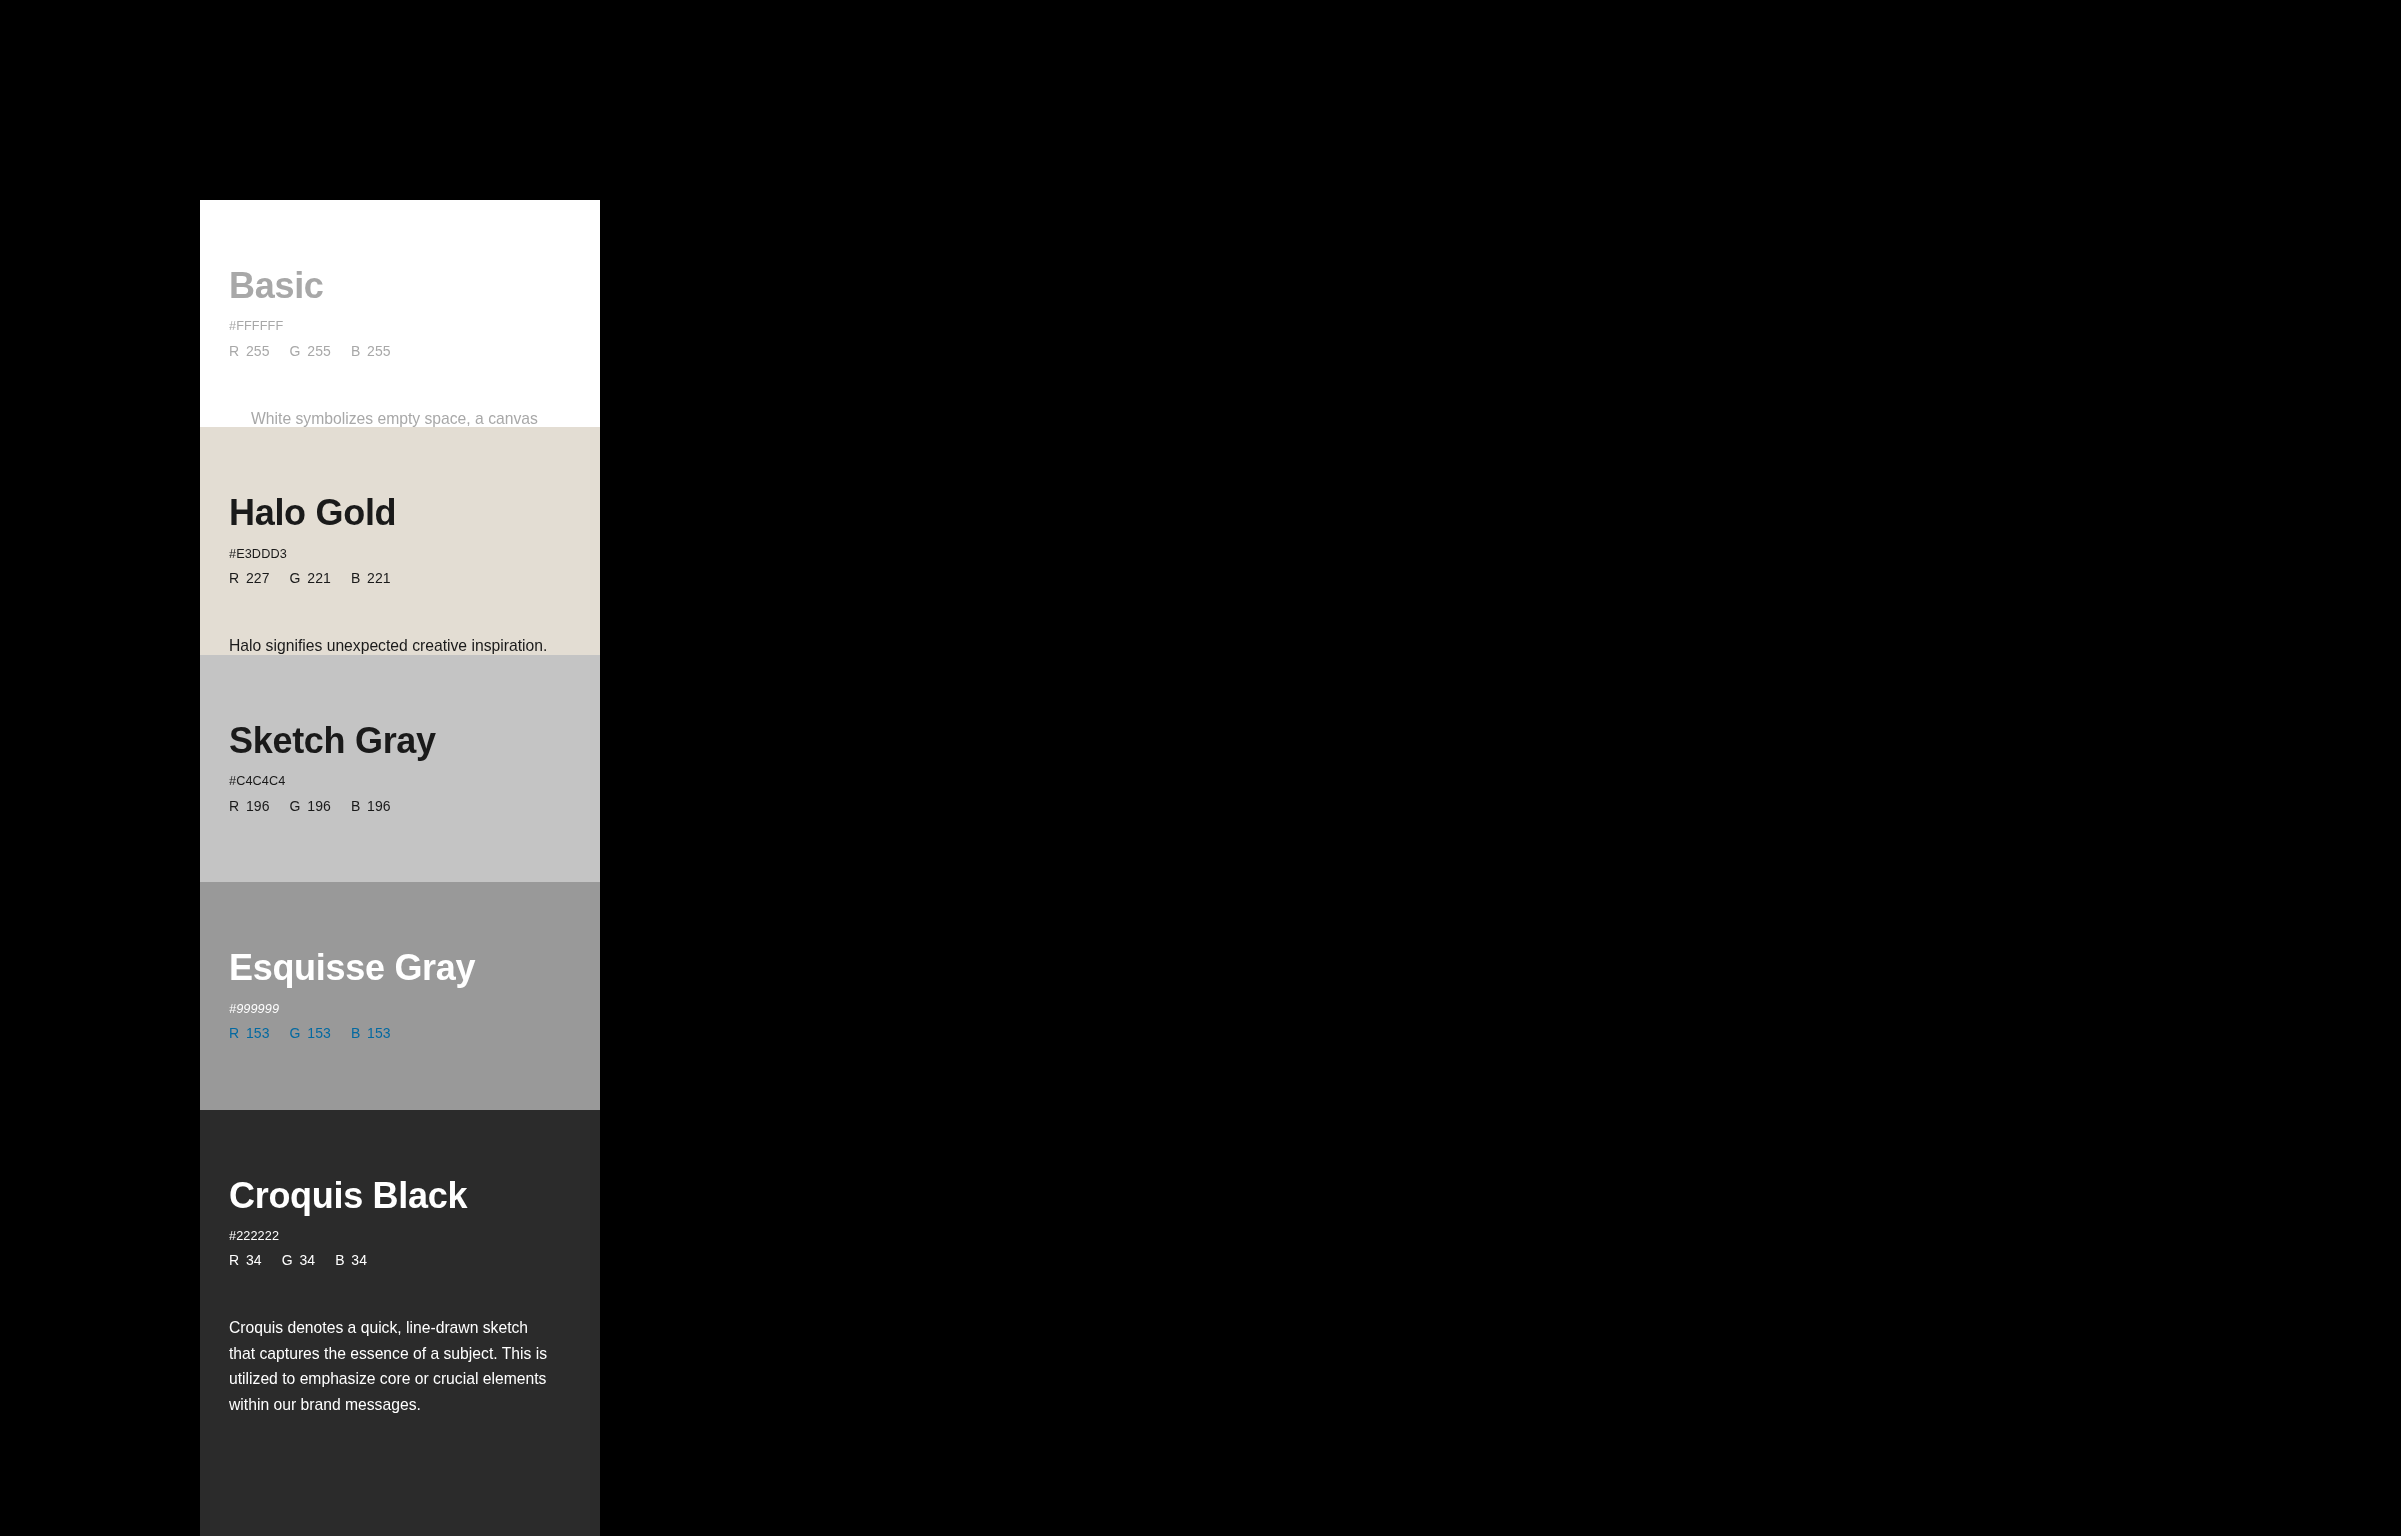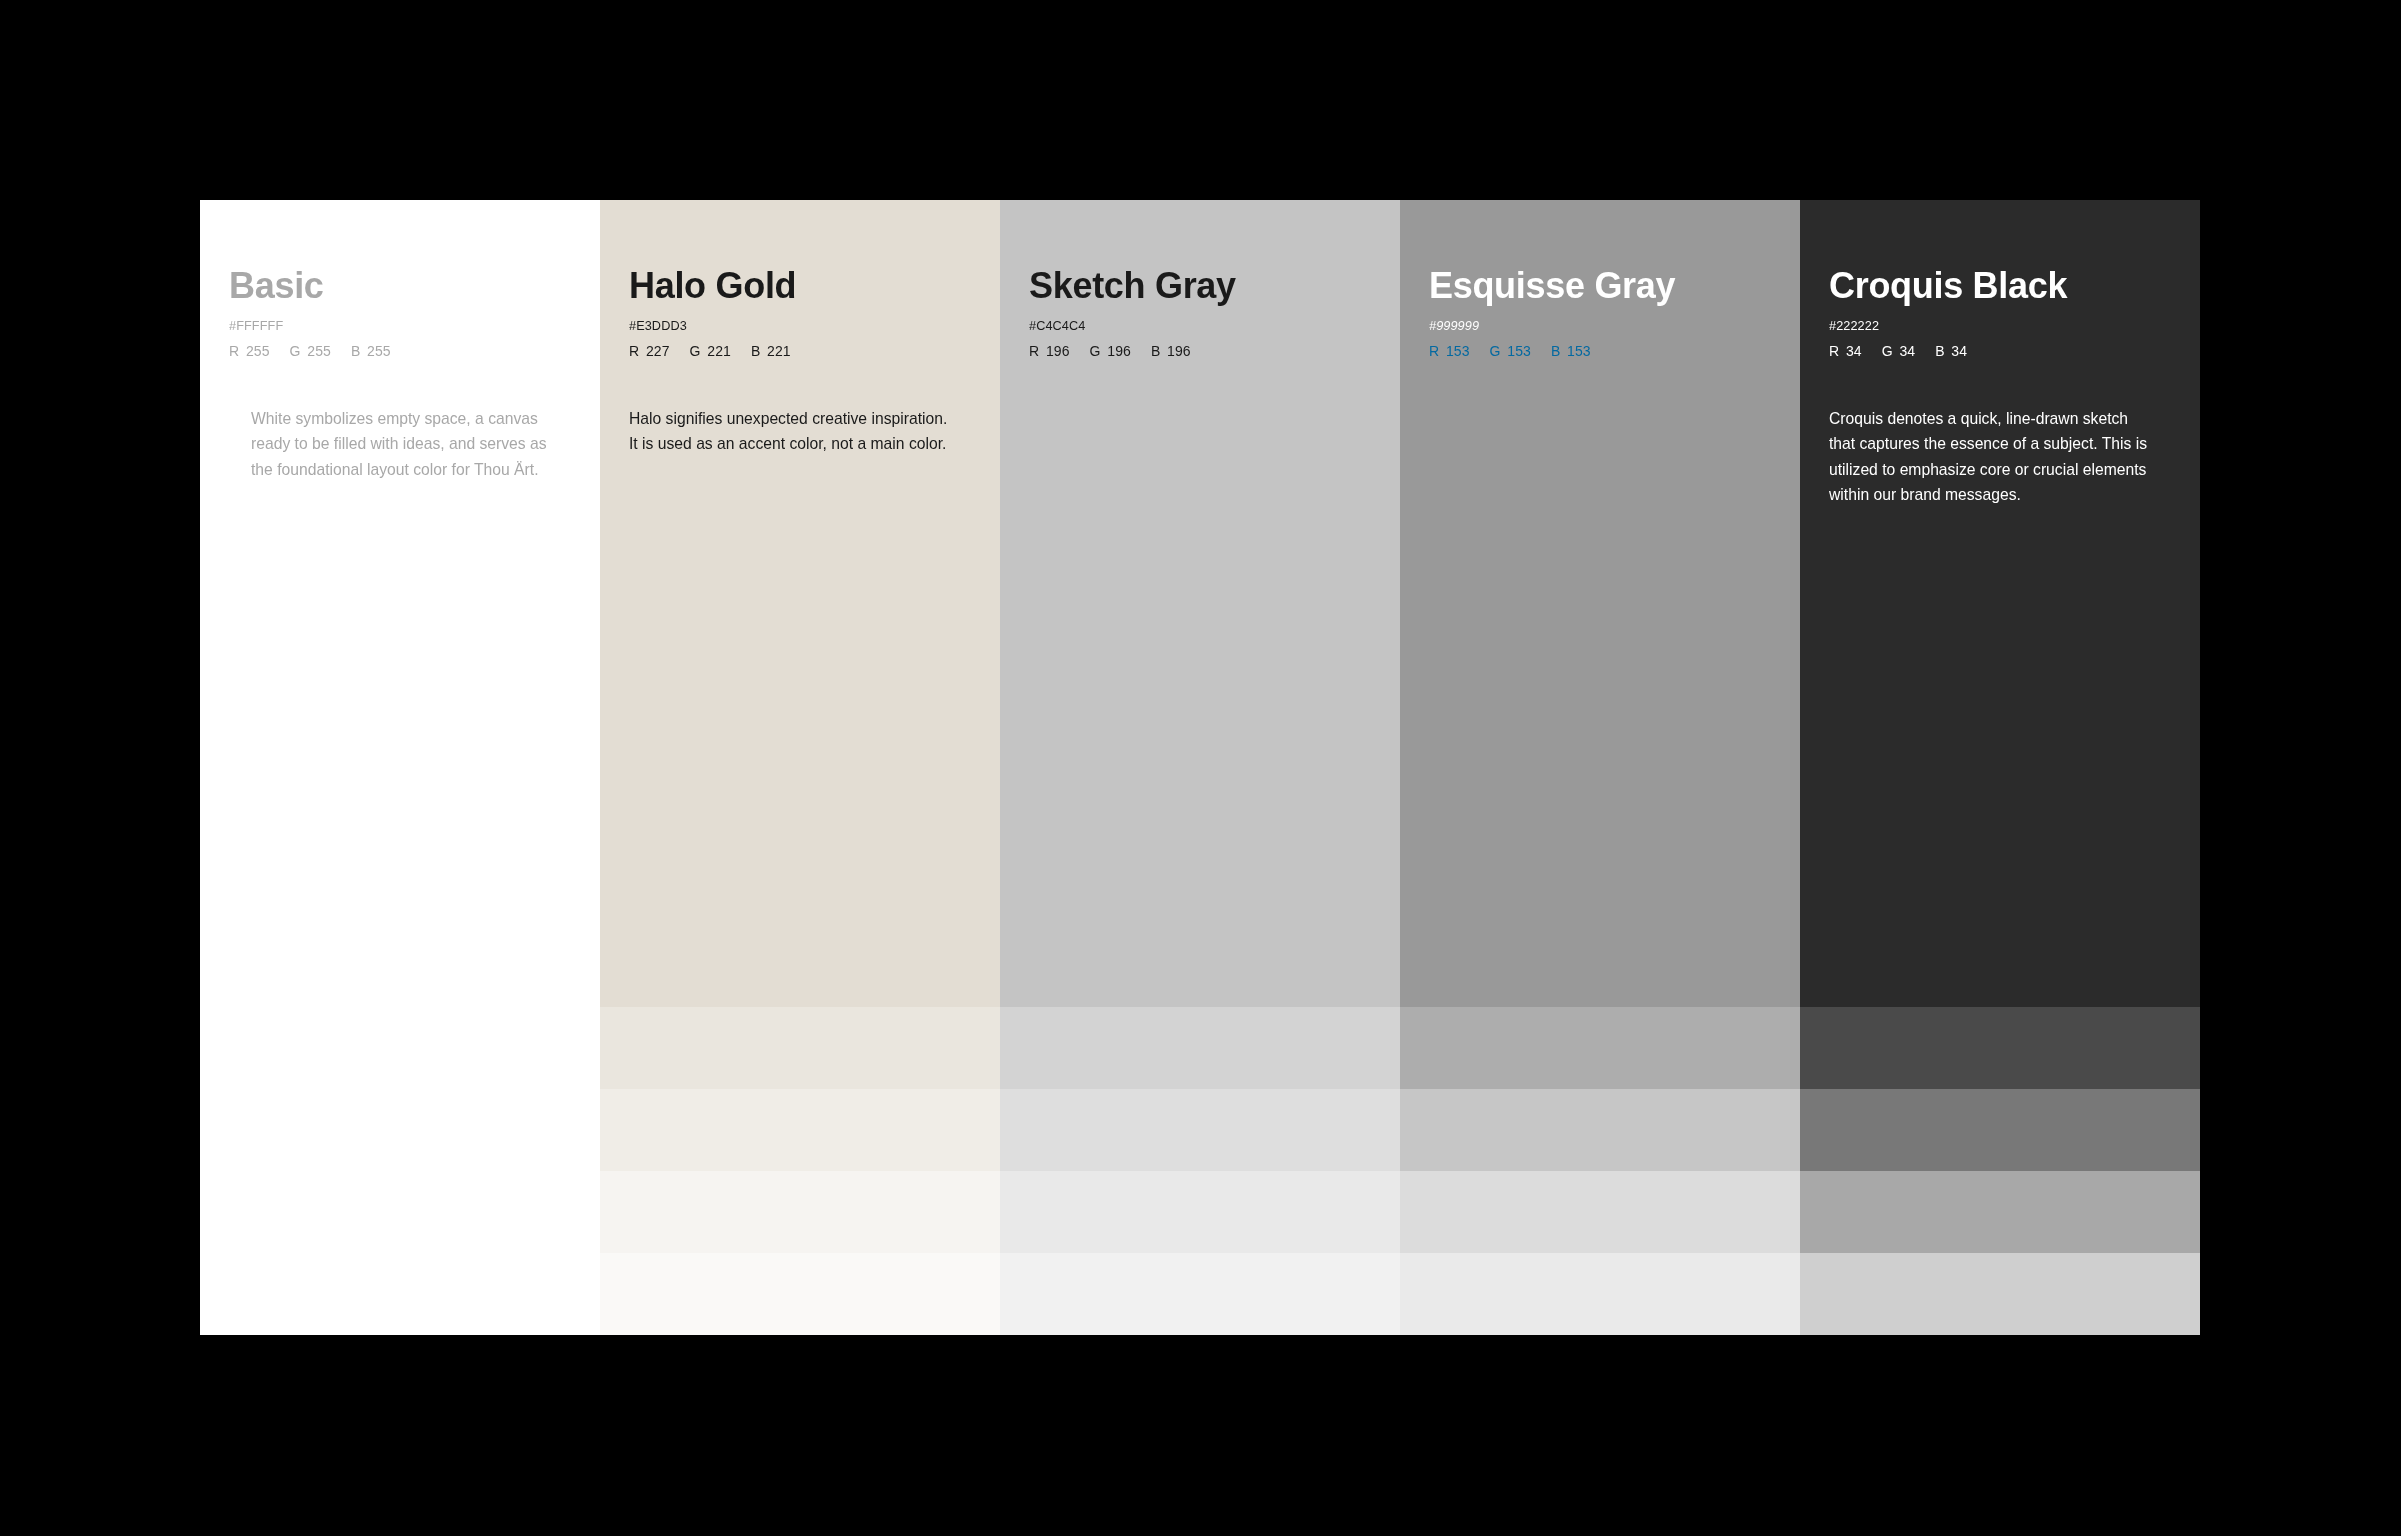--- a/index.html
+++ b/index.html
@@ -11,21 +11,21 @@
     overflow: hidden;
     font-family: "Liberation Sans", sans-serif;
   }
   #board {
     position: absolute;
     left: 200px;
     top: 200px;
     width: 2001px;
     height: 1137px;
     display: flex;
-    flex-direction: row;
+    flex-direction: column;
   }
   .col {
     position: relative;
     width: 400px;
     height: 1137px;
     box-sizing: border-box;
   }
   .col-main {
     position: absolute;
     left: 0;

